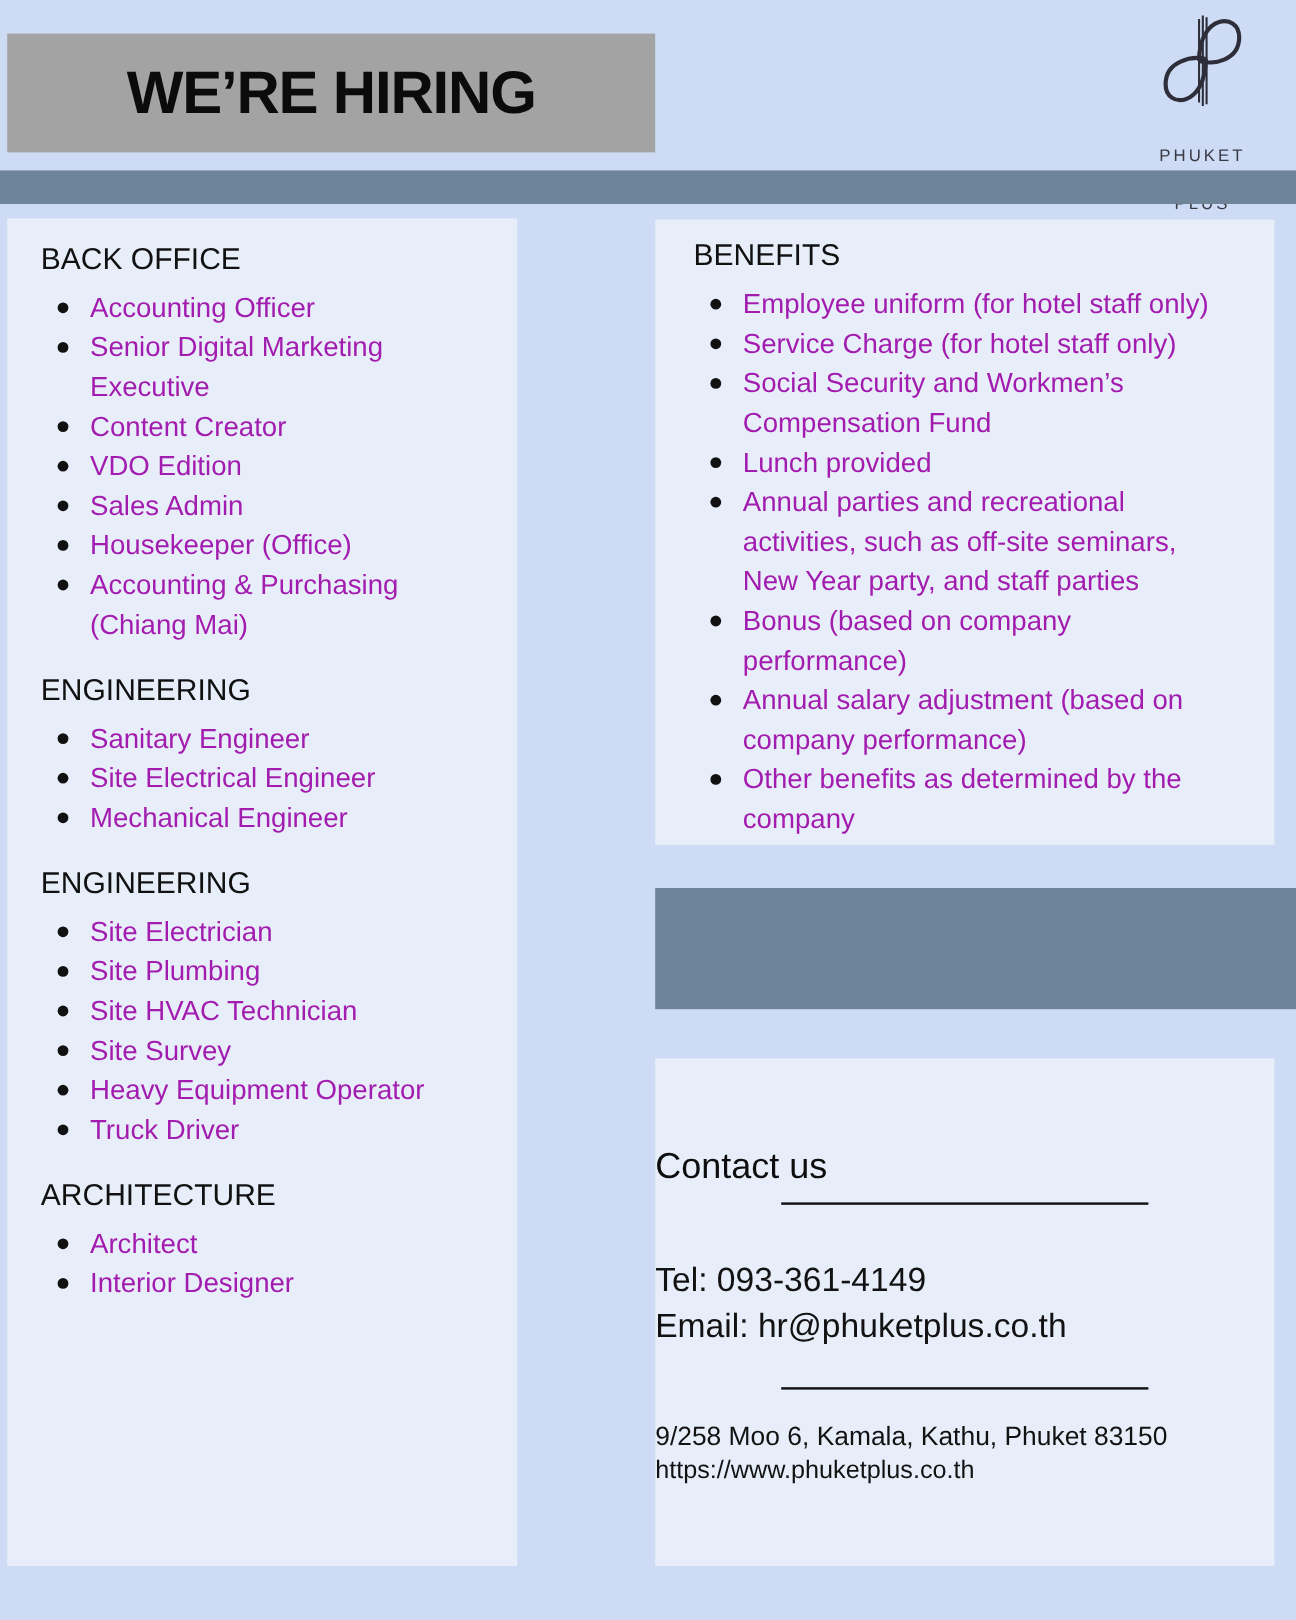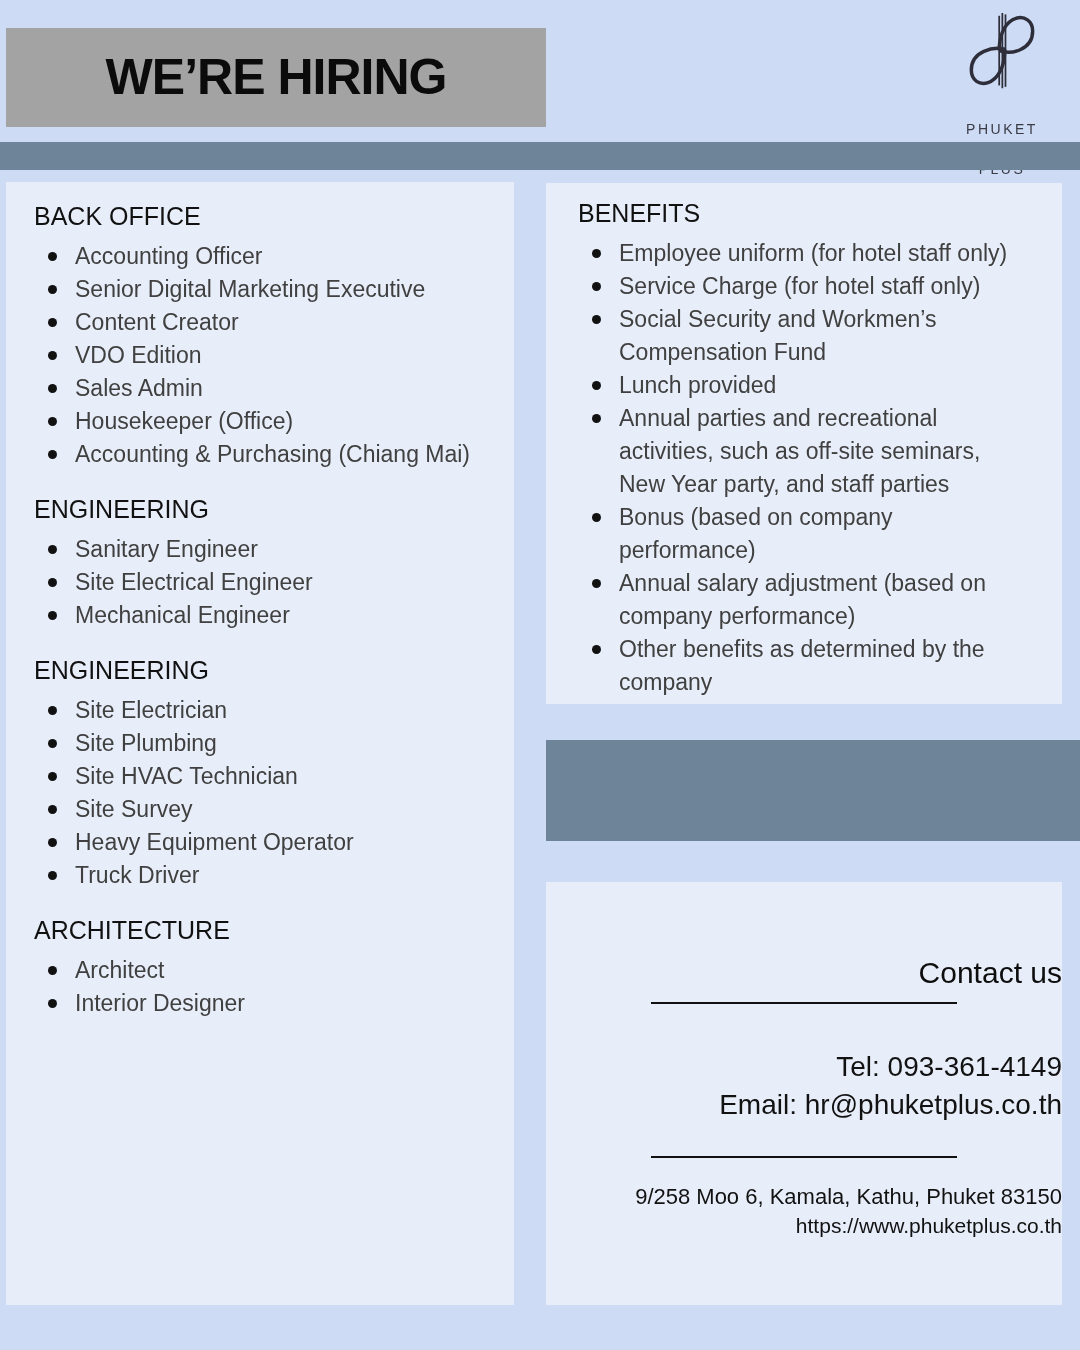--- a/index.html
+++ b/index.html
@@ -27,44 +27,44 @@
   .brandline{
     font-size:14px;letter-spacing:2.5px;color:#3a3a45;line-height:17px;margin-top:23px;
   }
   .band{background:#6d8499;}
   .band-top{left:0;top:142px;width:1080px;height:28px;}
   .band-mid{left:546px;top:740px;width:534px;height:101px;}
 
   
   .panel{background:#e8eef9;}
   .jobs-panel{
-    left:6px;top:182px;width:508px;height:1123px;
+    left:6px;top:182px;width:425px;height:1123px;
     padding:18px 14px 0 28px;box-sizing:border-box;
   }
   .benefits-panel{
     left:546px;top:183px;width:516px;height:521px;
     padding:14px 14px 0 32px;box-sizing:border-box;
   }
   h2{
     margin:0 0 8px 0;font-size:25px;font-weight:normal;color:#111;line-height:32px;
   }
   .list{margin:0 0 22px 0;}
   .li{display:flex;align-items:flex-start;}
   .li .dot{
     flex:none;width:9px;height:9px;border-radius:50%;background:#111;
     margin:12px 18px 0 14px;
   }
   .li .litext{
-    font-size:23px;line-height:33px;white-space:pre-line;color:#404040;
+    font-size:23px;line-height:33px;white-space:pre-line;color:#a21caf;
   }
 
   
   .contact-panel{
     left:546px;top:882px;width:516px;height:423px;
-    box-sizing:border-box;padding-top:74px;text-align:right;
+    box-sizing:border-box;padding-top:74px;text-align:left;
   }
   .contact-panel h3{
     margin:0 0 12px 0;font-size:30px;font-weight:normal;color:#0e0e0e;
   }
   .rule{width:306px;border-bottom:2px solid #111;margin:0 auto;}
   .tel{margin-top:44px;font-size:28px;line-height:38px;}
   .email{font-size:28px;line-height:38px;}
   .rule2{margin-top:32px;}
   .address{margin-top:24px;font-size:22px;line-height:30px;}
   .website{font-size:21px;line-height:28px;}

